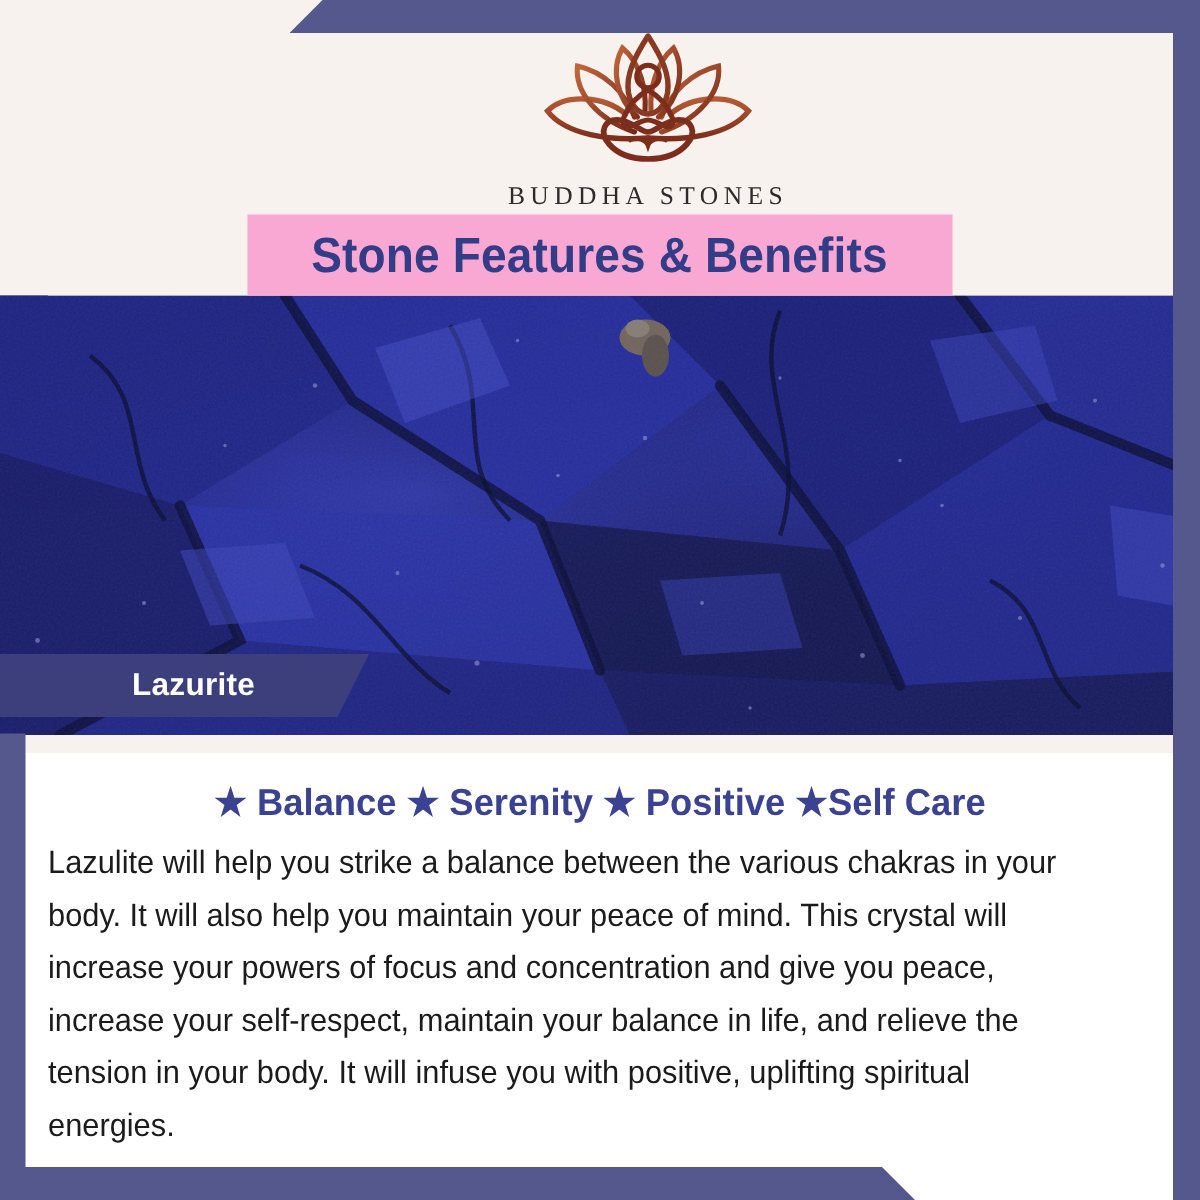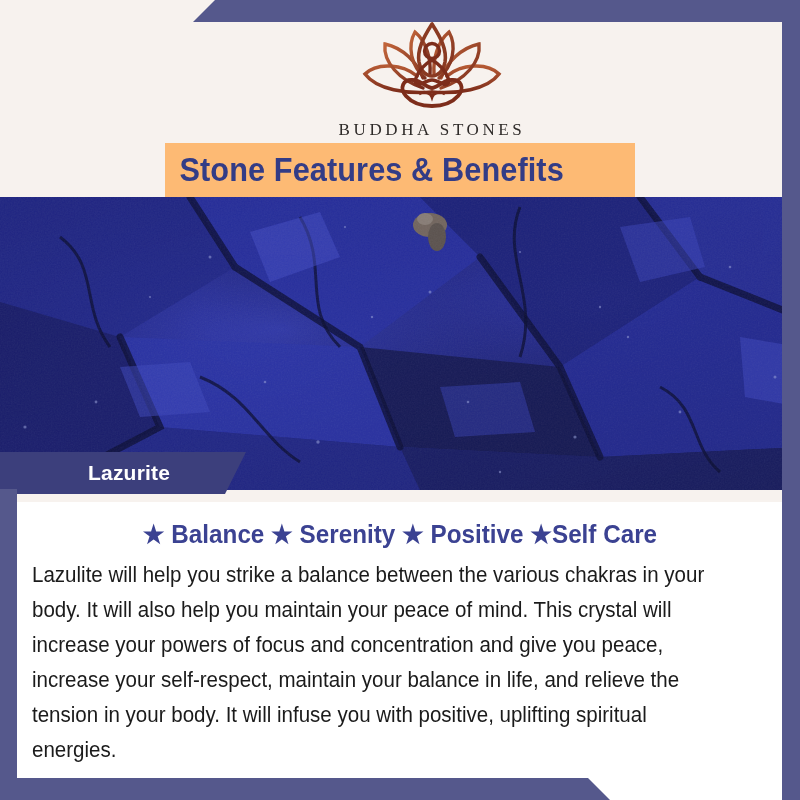--- a/index.html
+++ b/index.html
@@ -77,24 +77,25 @@
     letter-spacing: 3.6px;
     color: #2e2a28;
     text-align: center;
   }
 
   
   .title-banner {
     position: absolute;
     left: 165px; top: 143px;
     width: 470px; height: 54px;
-    background: #fdba74;
+    background: #f9a8d4;
     z-index: 3;
     display: flex;
     align-items: center;
+    justify-content: center;
   }
   .title-text {
     font-family: "Liberation Sans Narrow", "Liberation Sans", sans-serif;
     font-size: 33px;
     font-weight: bold;
     color: #333c86;
     letter-spacing: 0.1px;
     white-space: nowrap;
     transform: scaleX(0.93);
   }
@@ -106,21 +107,21 @@
     width: 800px; height: 293px;
     overflow: hidden;
     z-index: 1;
     background: #171a4a;
   }
   .stone-photo svg { display: block; }
 
   
   .stone-label {
     position: absolute;
-    left: 0; top: 452px;
+    left: 0; top: 436px;
     width: 246px; height: 42px;
     background: #3c3f7c;
     clip-path: polygon(0 0, 246px 0, 225px 42px, 0 42px);
     z-index: 4;
     display: flex;
     align-items: center;
   }
   .stone-label-text {
     margin-left: 88px;
     font-size: 21px;

